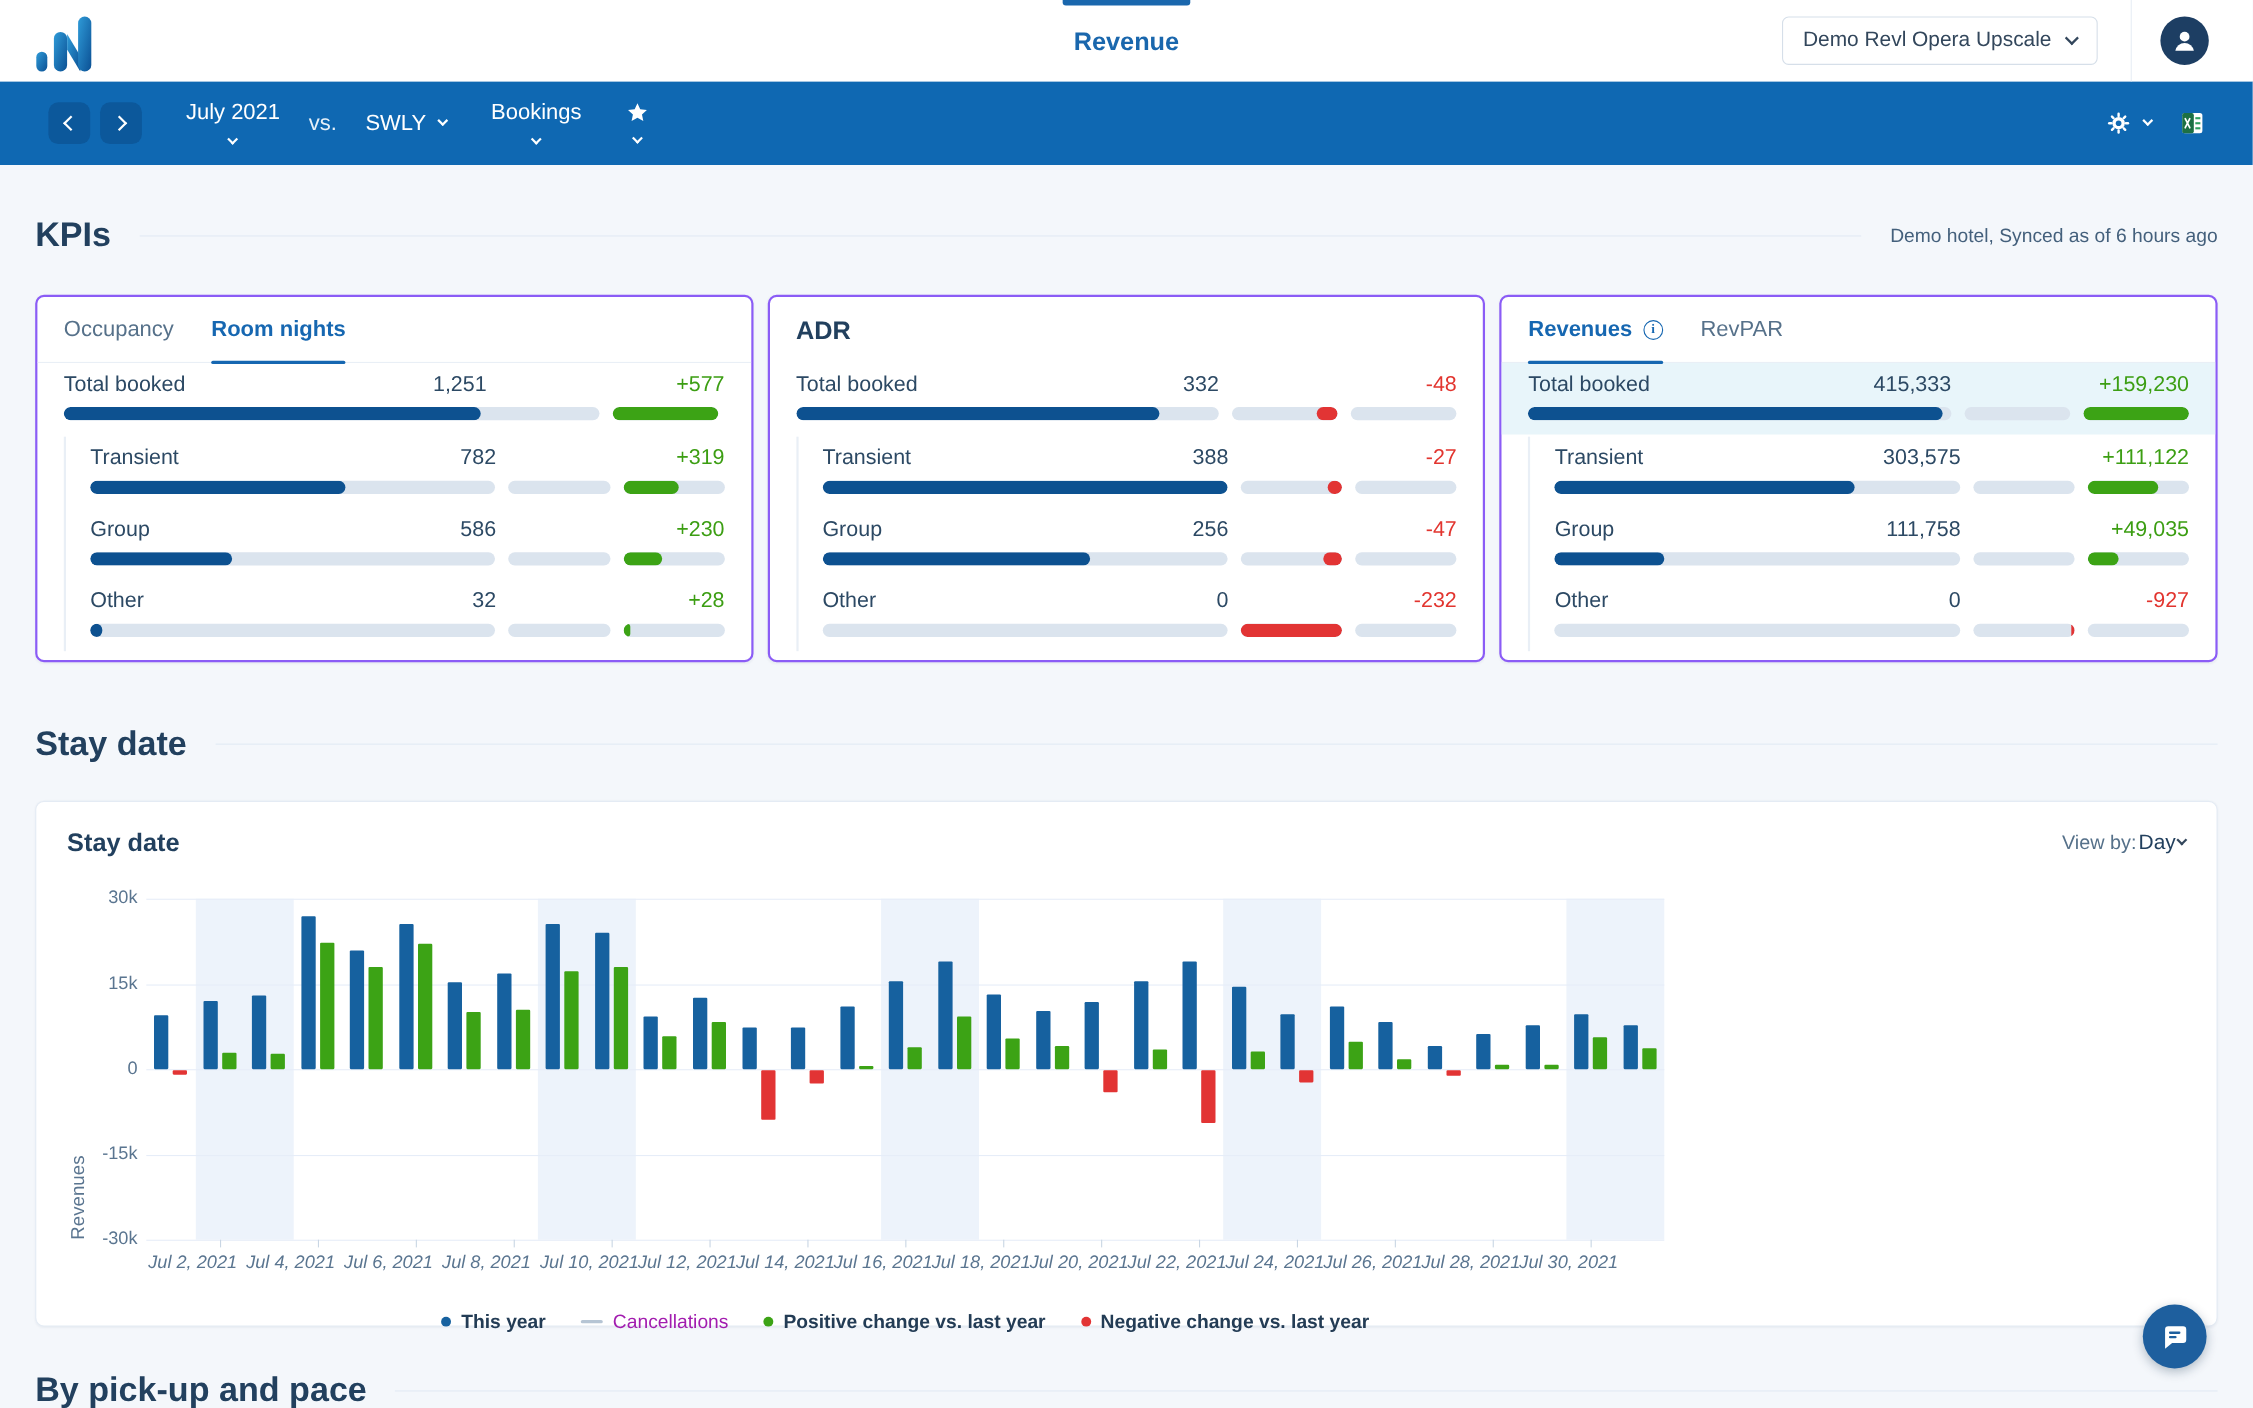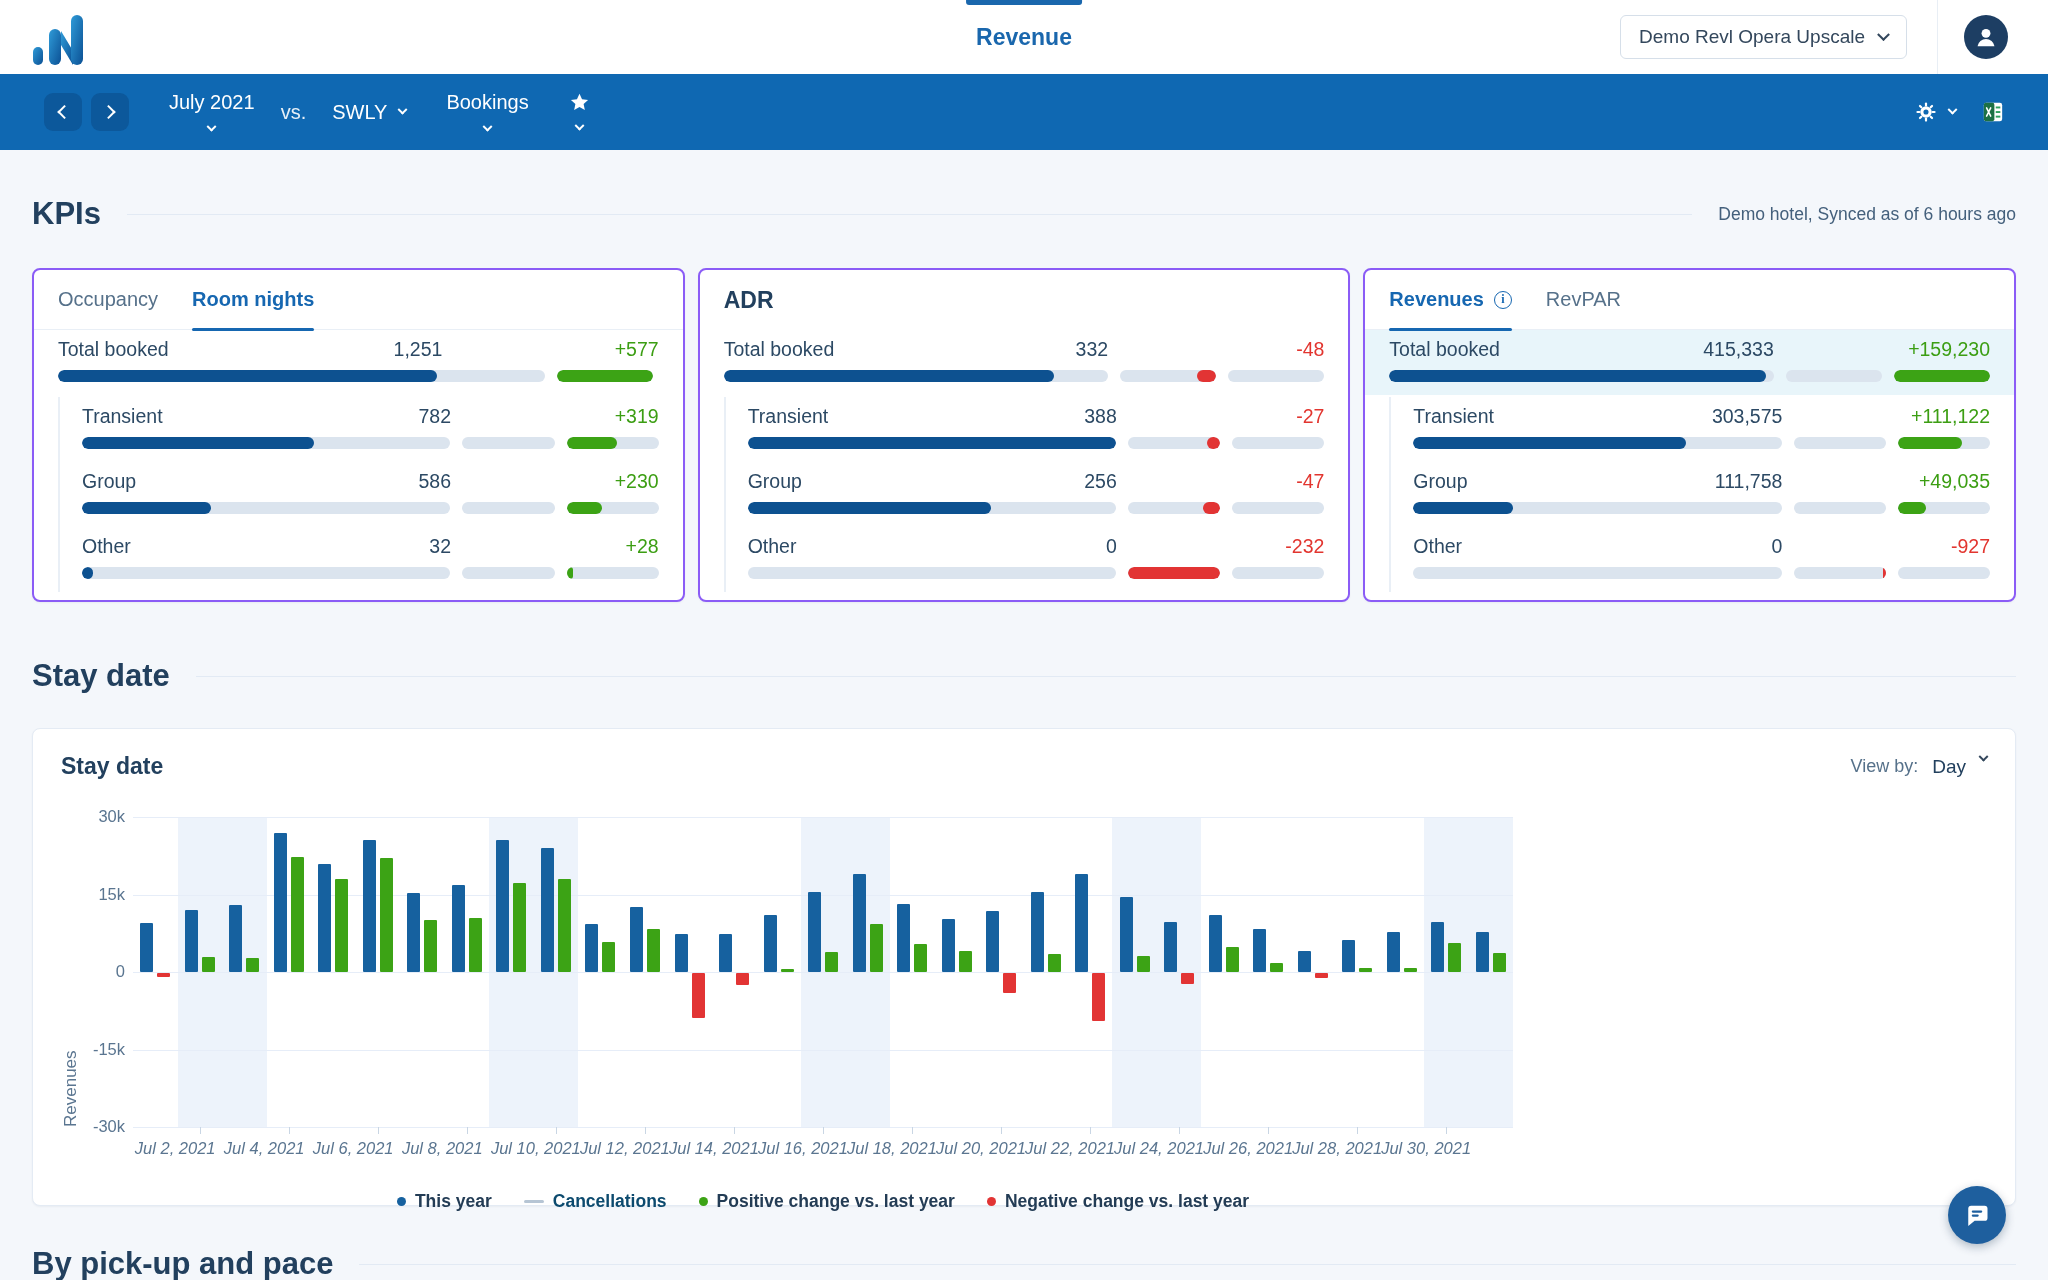--- a/index.html
+++ b/index.html
@@ -68,35 +68,35 @@
   .seg { height:12px; border-radius:6px; background:#dbe4ee; position:relative; overflow:hidden; }
   .seg .fill { position:absolute; top:0; bottom:0; border-radius:6px; }
   .subrows { margin:2px 24px 0 24px; border-left:2px solid #e9eff6; padding-left:22px; }
   .subrows .krow { padding:8px 0 13px 0; }
 
   
   .chart-card { position:relative; margin:34px 32px 0 32px; height:478px; background:#fff; border:1px solid #e4ebf4;
                 border-radius:8px; box-shadow:0 1px 2px rgba(20,45,70,.05); }
   .chart-header { display:flex; justify-content:space-between; align-items:center; padding:24px 28px 0 28px; }
   .chart-title { font-size:23px; font-weight:bold; color:#22405e; }
-  .viewby { display:flex; align-items:flex-start; gap:14px; cursor:pointer; }
+  .viewby { display:flex; align-items:center; gap:2px; cursor:pointer; }
   .viewby .lbl { font-size:18px; color:#56718a; }
   .viewby .val { font-size:19px; color:#22405e; }
   .plot { position:absolute; left:100px; top:88px; width:1380px; height:310px; }
   .band { position:absolute; top:0; bottom:0; background:#edf3fb; }
   .gridline { position:absolute; left:0; right:0; height:1px; background:#e6edf8; }
   .ytick { position:absolute; left:-66px; width:58px; text-align:right; font-size:16.5px; color:#5a7590; }
   .ylab { position:absolute; left:-72px; top:0; bottom:0; display:flex; align-items:center;
           writing-mode:vertical-rl; transform:rotate(180deg); font-size:17px; color:#5a7590; }
   .cbar { position:absolute; border-radius:1px; }
   .xtickmark { position:absolute; top:310px; width:1px; height:7px; background:#c9d6e4; }
   .xticklab { position:absolute; top:322px; width:130px; font-size:16.5px; color:#5a7590;font-style:italic; }
   .legend { position:absolute; top:374px; left:0; width:100%; display:flex; justify-content:center; gap:32px; }
   .leg-item { display:flex; align-items:center; gap:9px; font-size:17.5px; font-weight:bold; color:#233c55; cursor:pointer; }
-  .leg-item.muted { color:#0c4a6e; font-weight:bold; }
+  .leg-item.muted { color:#a21caf; font-weight:normal; }
   .leg-dot { width:9px; height:9px; border-radius:50%; }
   .leg-line { width:20px; height:3px; border-radius:2px; }
 
   
   #pickup-head { margin-top:40px; }
 
   .chat-fab { position:absolute; right:42px; bottom:36px; width:58px; height:58px; border-radius:50%;
               background:#1e5f9e; display:flex; align-items:center; justify-content:center; box-shadow:0 3px 10px rgba(10,40,70,.3); cursor:pointer; }
 </style>
 </head>

